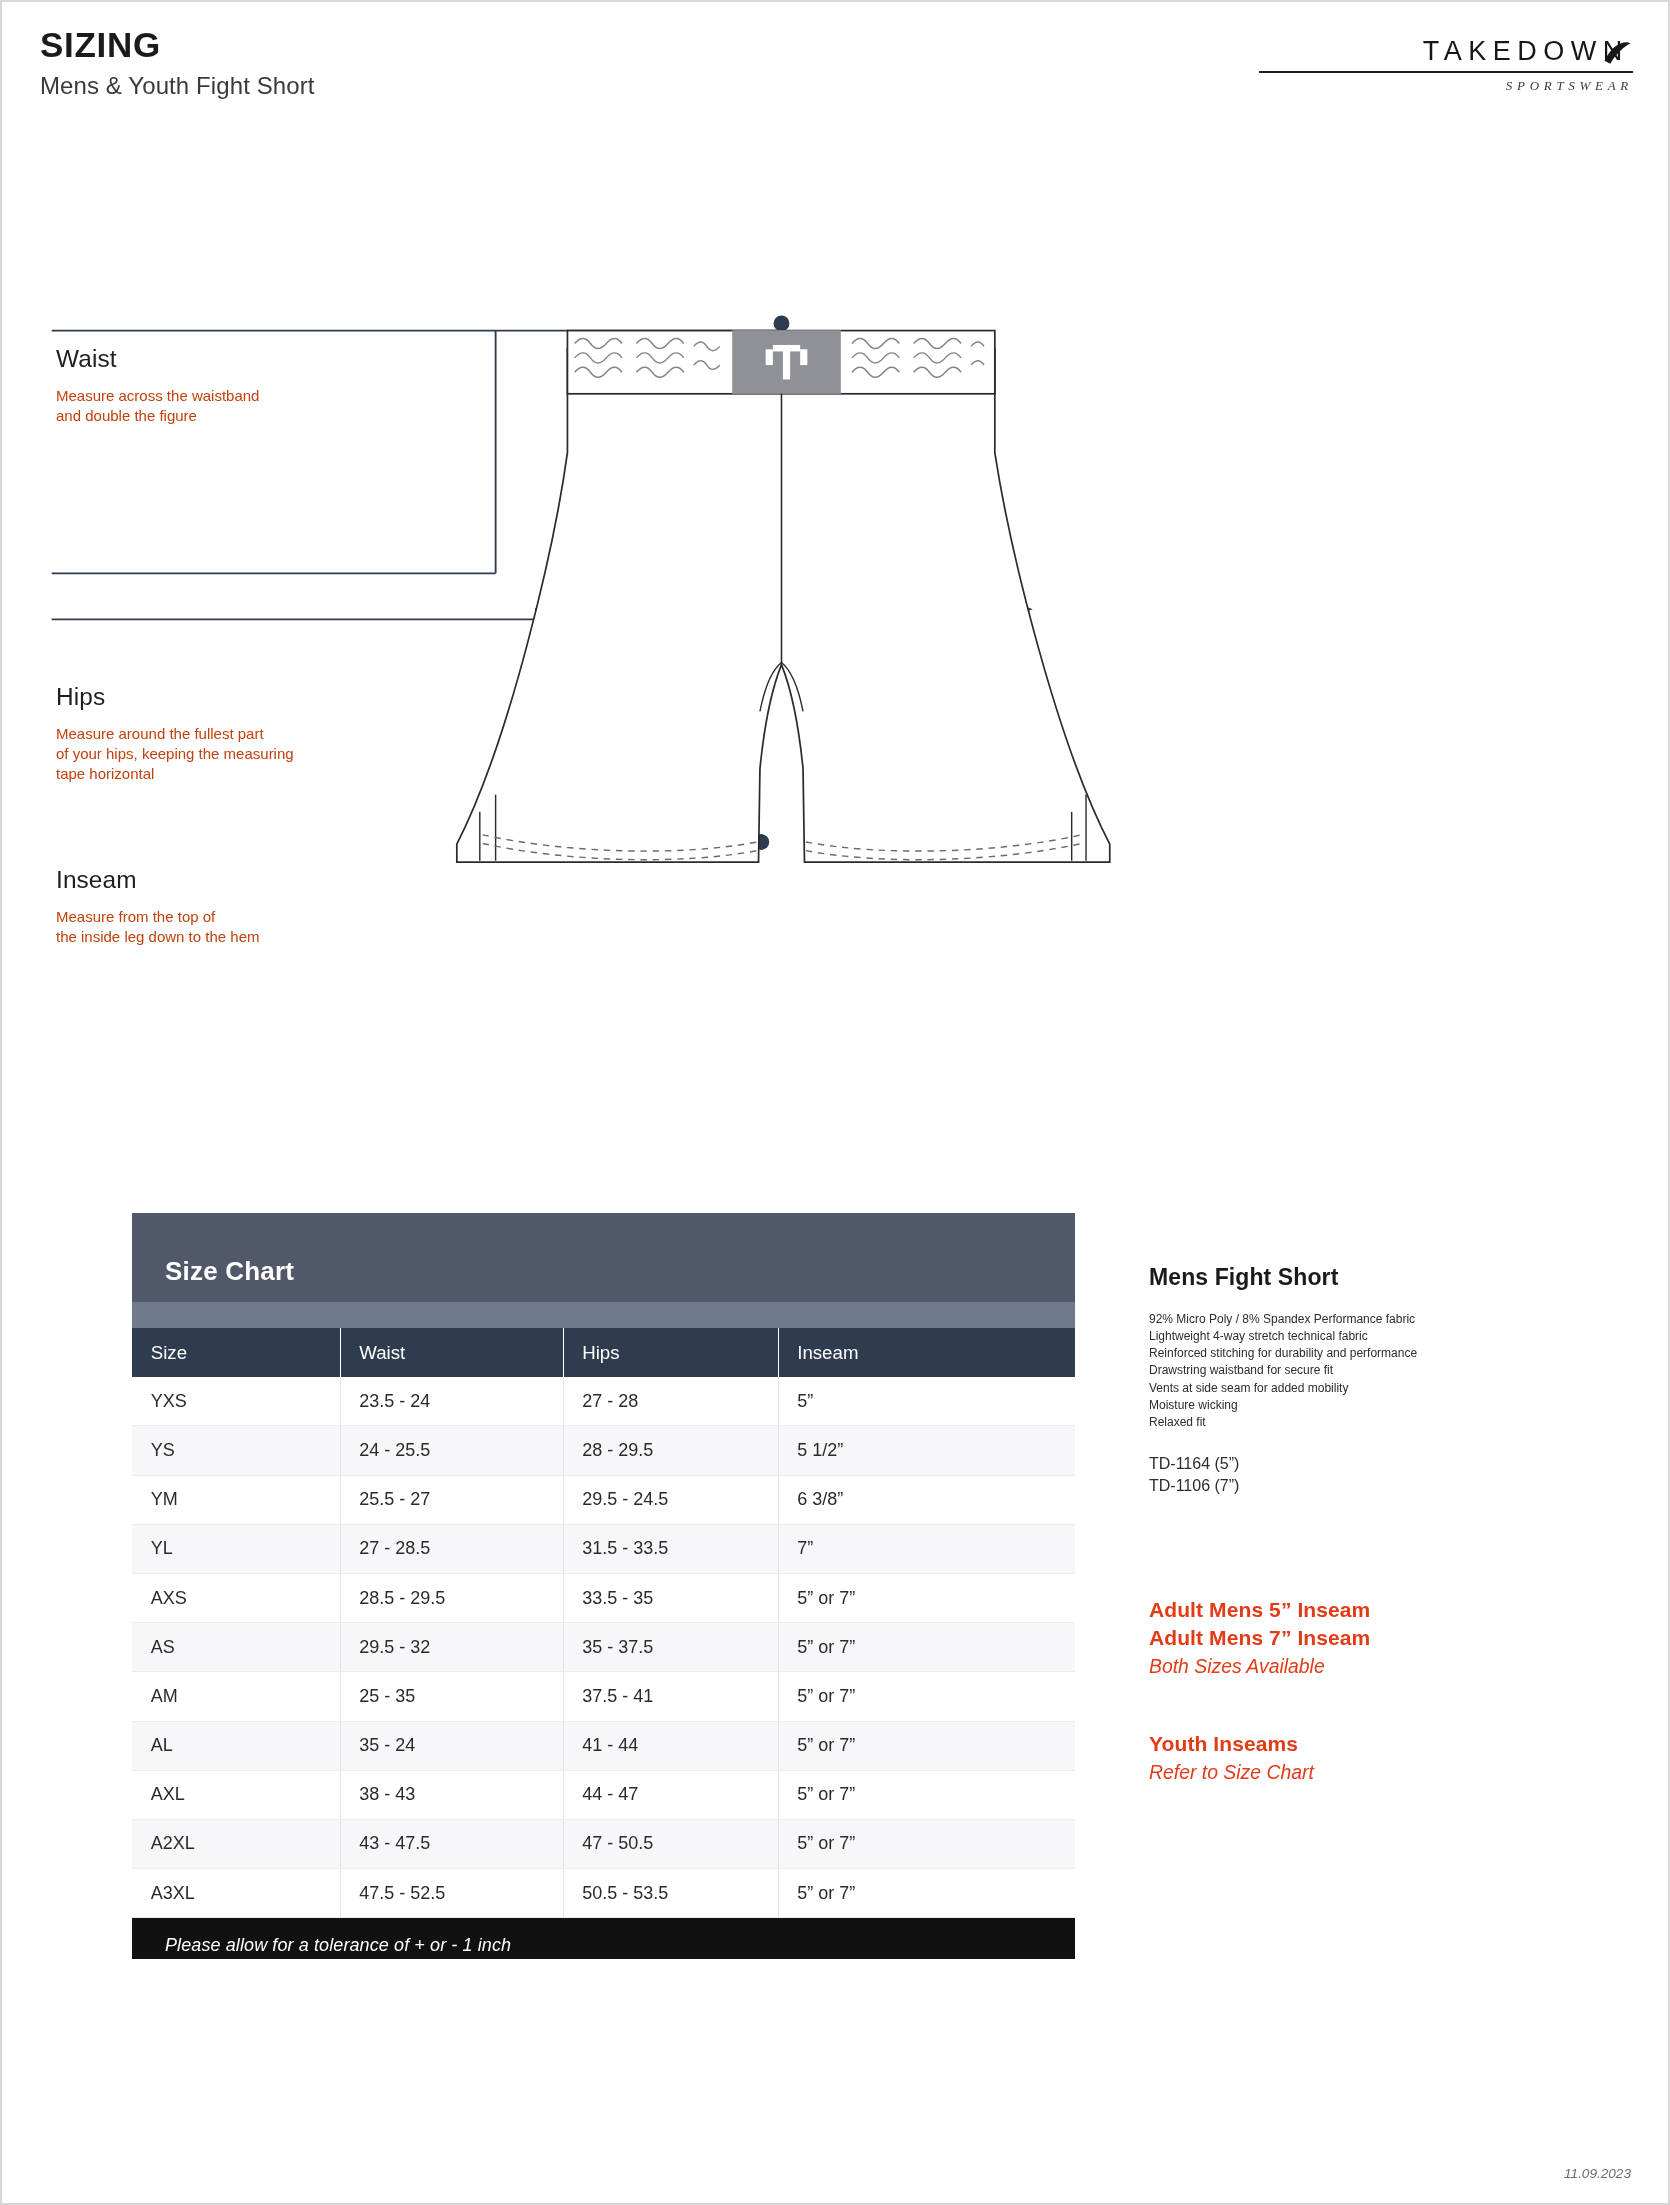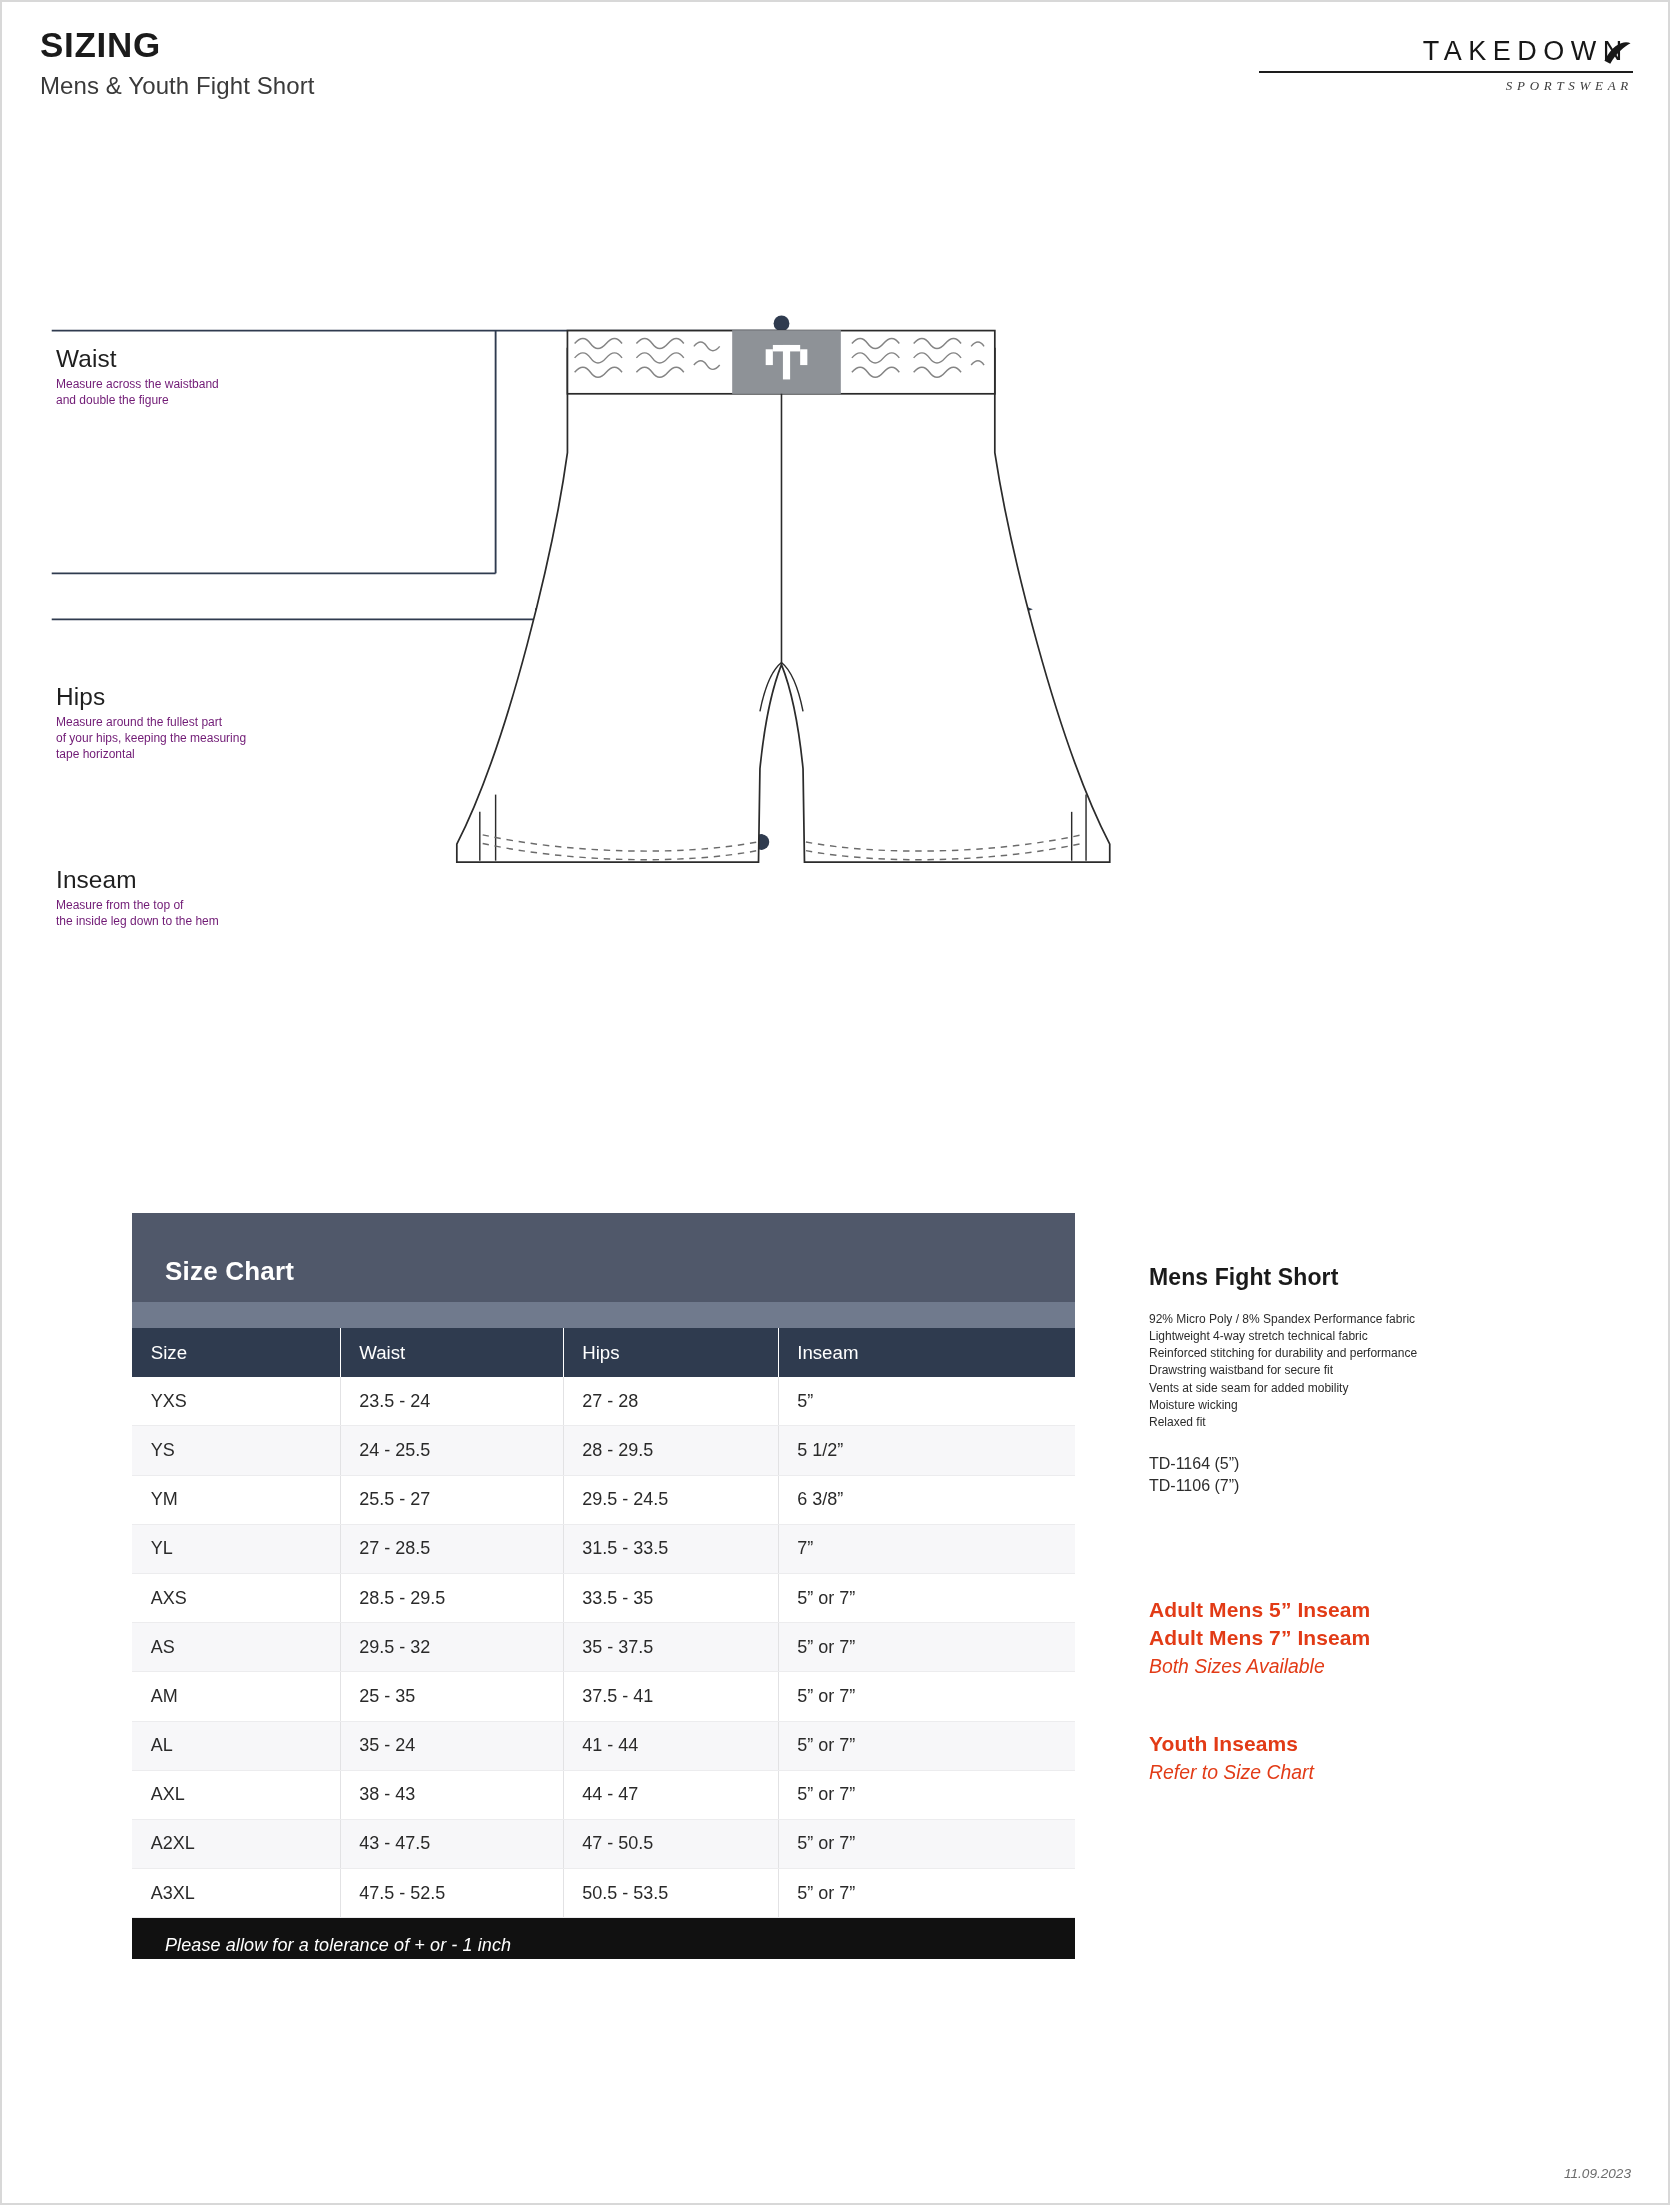--- a/index.html
+++ b/index.html
@@ -69,24 +69,24 @@
   
   .illus { position:absolute; left:0; top:309px; width:1670px; height:625px; }
 
   .callout { position:absolute; }
   .callout .c-title {
     font-size: 24.4px;
     color: #1f1f1f;
     letter-spacing: 0.1px;
   }
   .callout .c-desc {
-    font-size: 12px;
-    color: #701a75;
+    font-size: 15px;
+    color: #c2410c;
     line-height: 1.32;
-    margin-top: 4px;
+    margin-top: 13px;
   }
 
   
   .chart {
     position:absolute;
     left: 132px;
     top: 1213px;
     width: 943px;
   }
   .chart-head {

